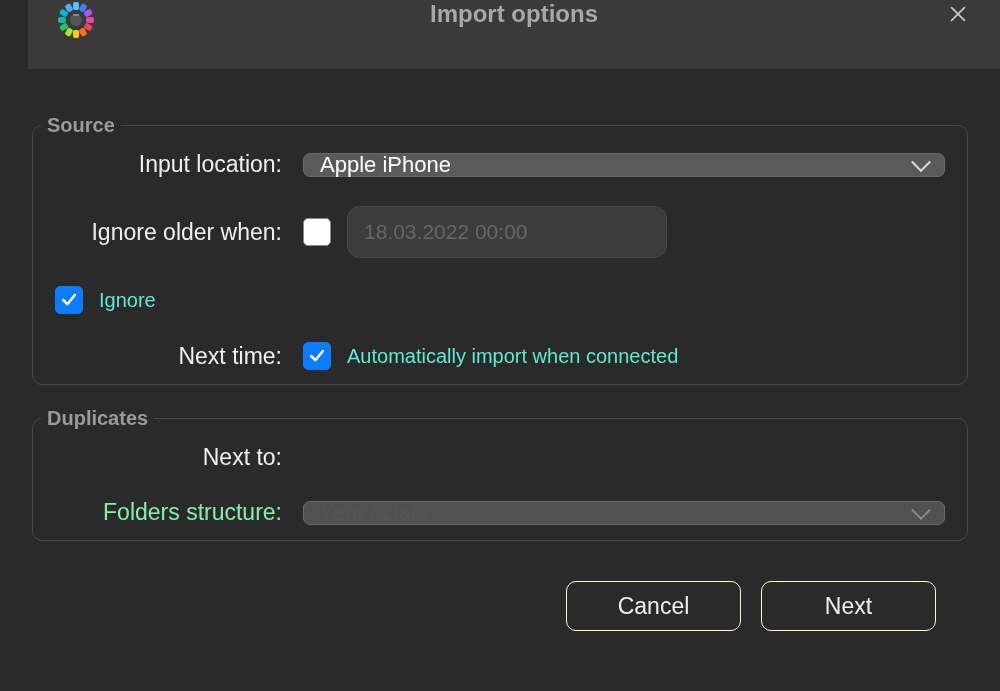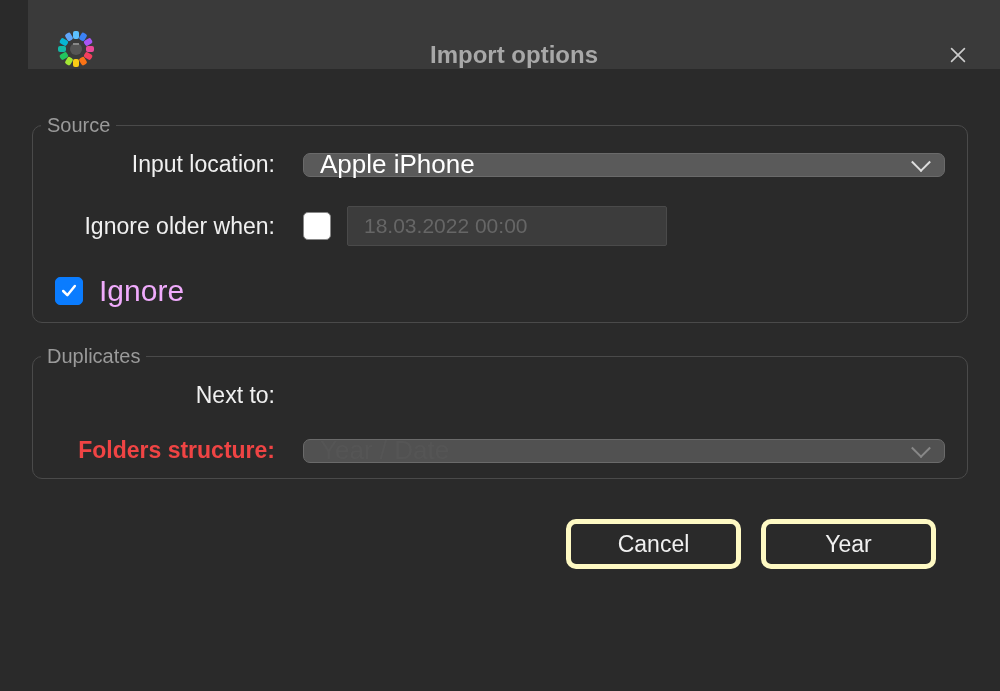--- a/index.html
+++ b/index.html
@@ -8,21 +8,21 @@
       height: 691px;
       overflow: hidden;
       font-family: -apple-system, 'Segoe UI', Arial, sans-serif;
       background: #2a2a2a;
       color: #e0e0e0;
     }
     .titlebar {
       height: 70px;
       background: #3a3a3a;
       display: flex;
-      align-items: flex-end;
+      align-items: flex-start;
       padding: 0 28px;
       position: relative;
       border-bottom: 1px solid #2a2a2a;
       margin-left: 28px;
     }
     .app-icon {
       width: 40px;
       height: 40px;
     }
     .title {
@@ -49,52 +49,52 @@
       padding: 30px 32px 0 32px;
     }
     fieldset.group {
       border: 1px solid #4a4a4a;
       border-radius: 10px;
       margin: 14px 0 22px 0;
       padding: 0;
     }
     legend.group-title {
       font-size: 20px;
-      font-weight: 400;
+      font-weight: 700;
       color: #9a9a9a;
       padding: 0 6px;
       margin-left: 8px;
     }
     .row {
       display: flex;
       align-items: center;
       padding: 14px 22px;
     }
     .label {
       width: 248px;
       text-align: right;
       font-size: 23px;
       font-weight: 400;
       color: #f0f0f0;
-      padding-right: 28px;
+      padding-right: 21px;
       flex-shrink: 0;
     }
-    .label.dim { color: #ef4444; font-weight: bold; }
+    .label.dim { color: #86efac; }
     .select {
       flex: 1;
       height: 24px;
       background: #5a5a5a;
       border: 1px solid #6a6a6a;
       border-radius: 7px;
       display: flex;
       align-items: center;
       padding: 6px 16px;
       position: relative;
       color: #fff;
-      font-size: 26px;
+      font-size: 22px;
       cursor: pointer;
     }
     .select.dim {
       color: #555;
       background: #515151;
     }
     .select.chev::after {
       content: "";
       position: absolute;
       right: 16px;
@@ -121,45 +121,45 @@
       justify-content: center;
       cursor: pointer;
     }
     .checkbox.checked {
       background: #0a7cff;
       border-color: #0a7cff;
     }
     .checkbox.checked svg { display: block; }
     .checkbox svg { display: none; }
     .value-text {
-      font-size: 30px;
-      color: #f0abfc;
+      font-size: 20px;
+      color: #5eead4;
     }
     .input-box {
       width: 320px;
-      height: 40px;
+      height: 52px;
       background: #3c3c3c;
       border: 1px solid #4a4a4a;
-      border-radius: 2px;
+      border-radius: 13px;
       display: flex;
       align-items: center;
       padding: 0 16px;
       color: #666;
       font-size: 21px;
     }
     .footer {
       display: flex;
       justify-content: flex-end;
       gap: 20px;
       padding: 18px 32px 0 0;
     }
     .btn {
       min-width: 175px;
       height: 50px;
-      border: 5px solid #fef9c3;
+      border: 1px solid #fef9c3;
       border-radius: 10px;
       background: transparent;
       color: #f0f0f0;
       font-size: 23px;
       font-weight: 400;
       display: flex;
       align-items: center;
       justify-content: center;
       cursor: pointer;
     }
@@ -220,35 +220,44 @@
 
     <div class="row">
       <div class="checkbox checked">
         <svg viewBox="0 0 24 24" width="20" height="20">
             <path d="M5 12l5 5 9-11" stroke="#fff" stroke-width="3" fill="none" stroke-linecap="round" stroke-linejoin="round"></path>
           </svg>
       </div>
       <span class="value-text">Ignore</span>
     </div>
 
+    <div class="row">
+      <div class="label">Next time:</div>
+      <div class="checkbox checked">
+        <svg viewBox="0 0 24 24" width="20" height="20">
+            <path d="M5 12l5 5 9-11" stroke="#fff" stroke-width="3" fill="none" stroke-linecap="round" stroke-linejoin="round"></path>
+          </svg>
+      </div>
+      <span class="value-text">Automatically import when connected</span>
+    </div>
   </fieldset>
 
   <fieldset class="group">
     <legend class="group-title">Duplicates</legend>
 
     <div class="row">
       <div class="label">Next to:</div>
     </div>
 
     <div class="row">
       <div class="label dim">Folders structure:</div>
       <div class="select chev dim">
         <span>Year / Date</span>
       </div>
     </div>
   </fieldset>
 
   <div class="footer">
     <div class="btn">Cancel</div>
-    <div class="btn">Year</div>
+    <div class="btn">Next</div>
   </div>
 
 </div>
 
 </body></html>

